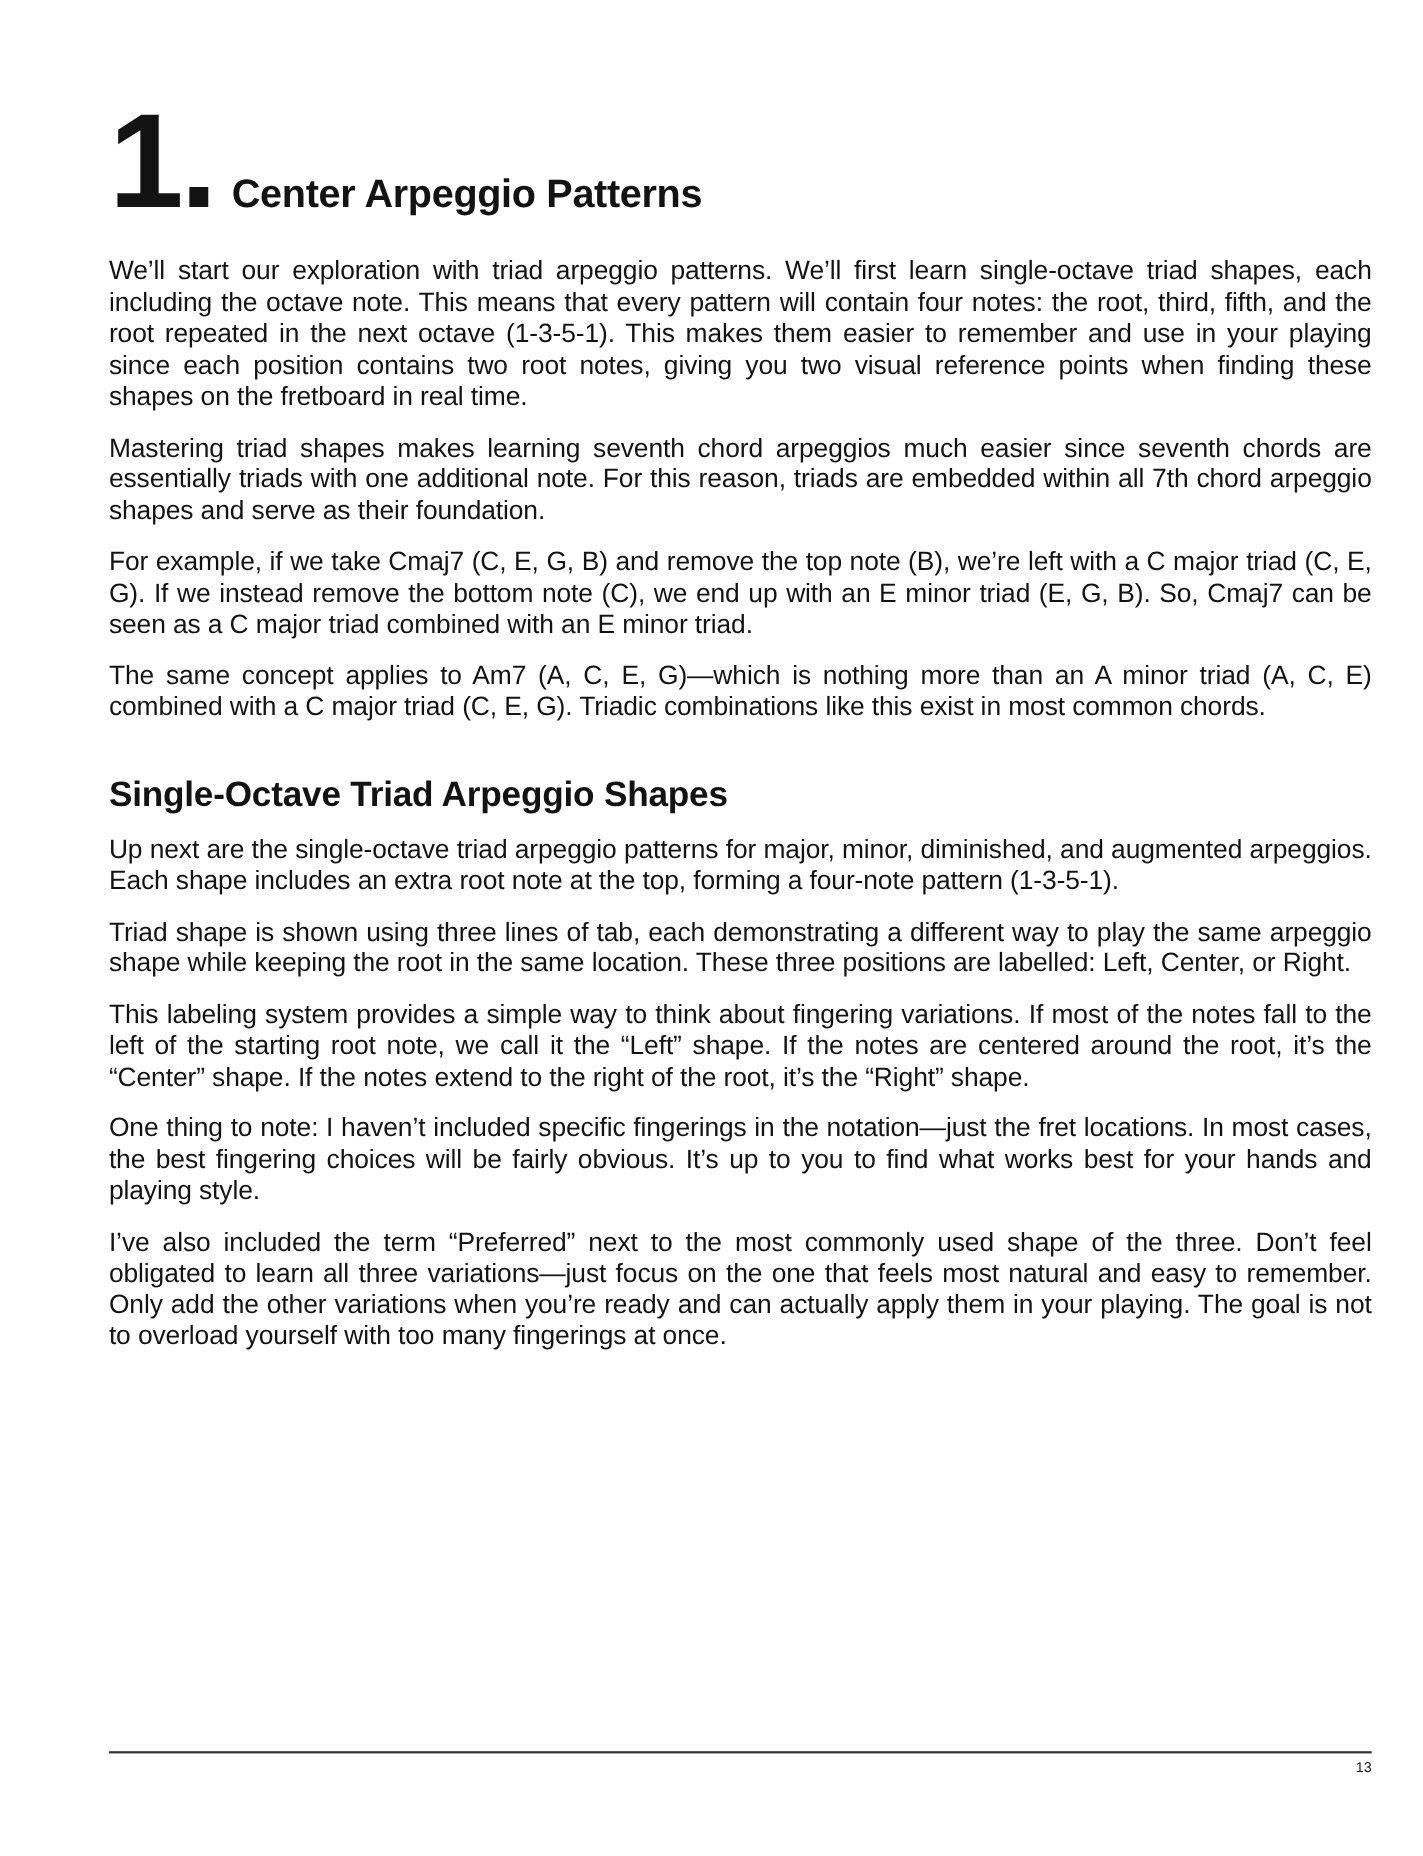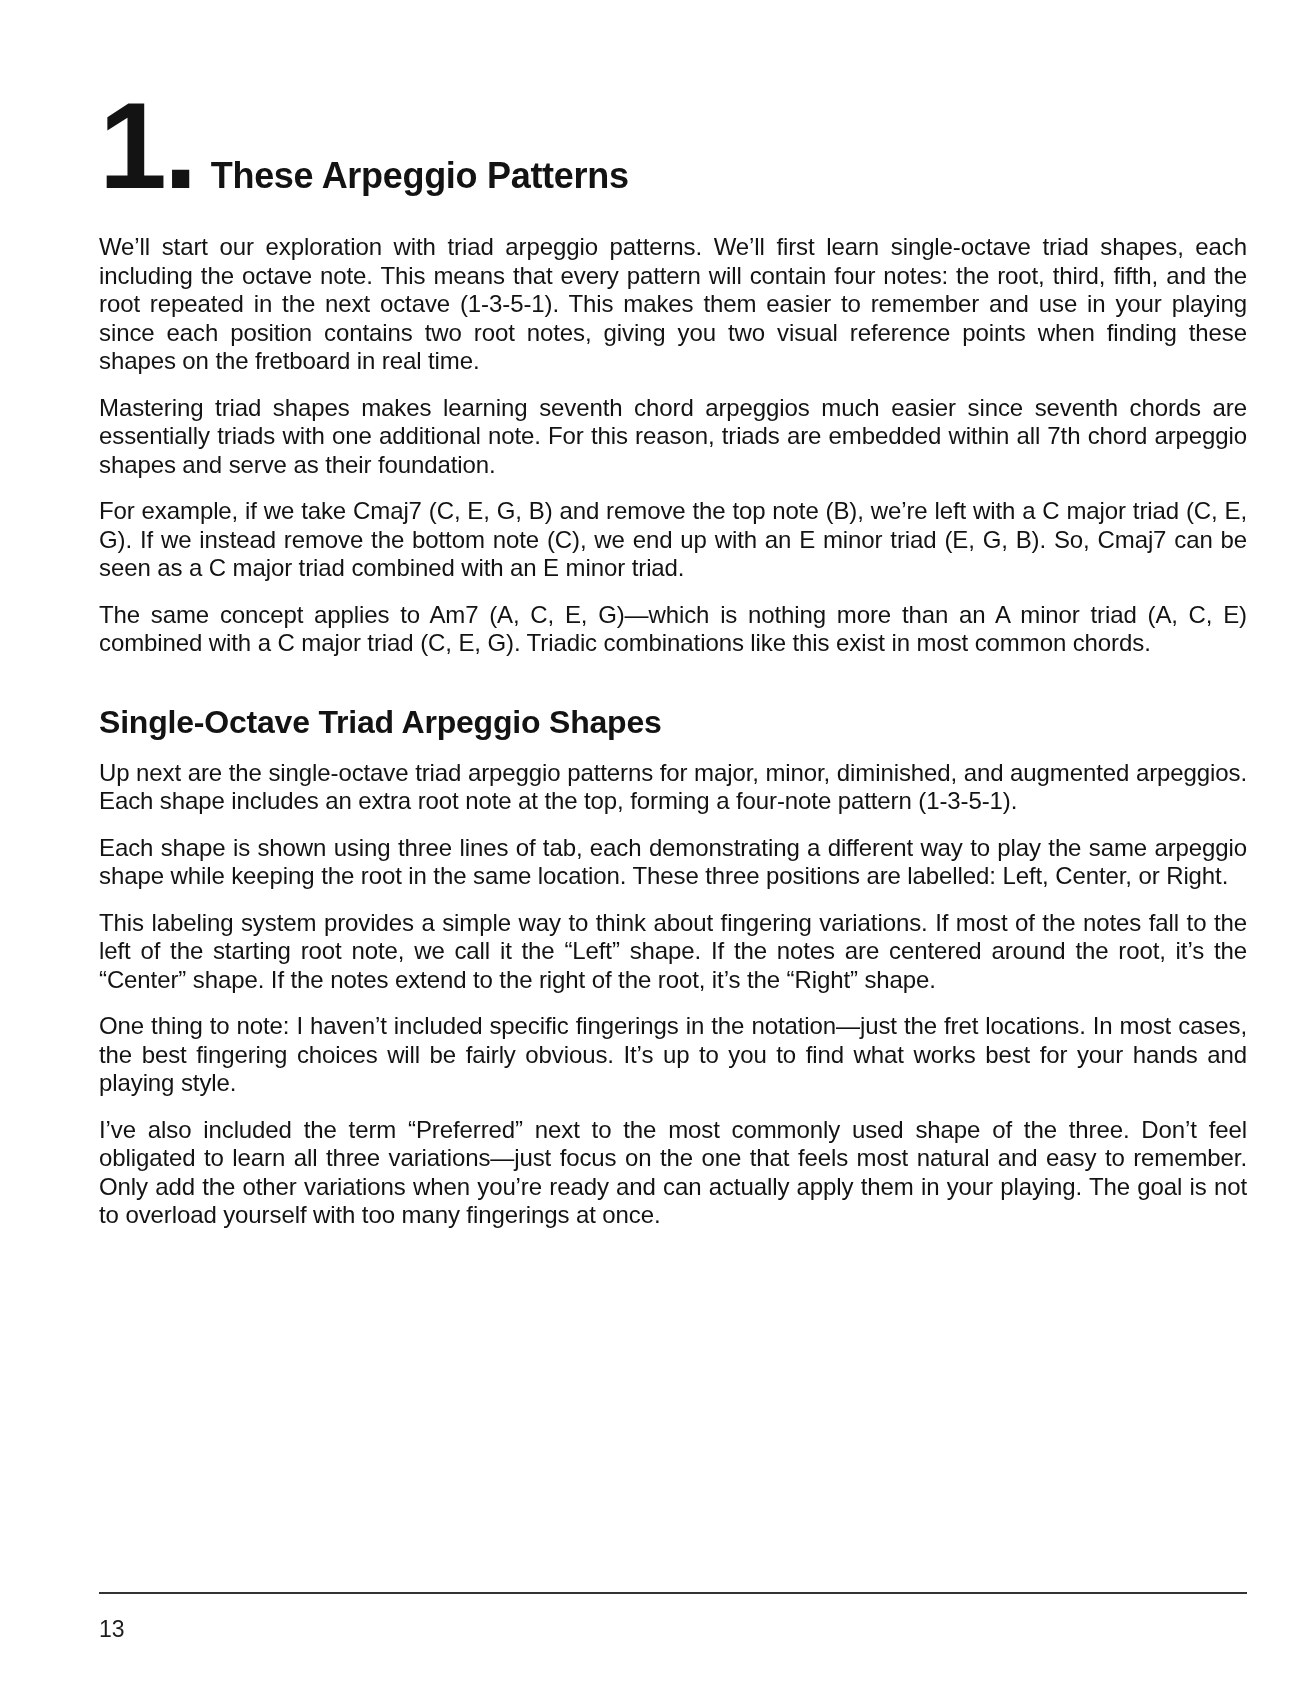--- a/index.html
+++ b/index.html
@@ -59,46 +59,46 @@
     position: absolute;
     left: 99px;
     right: 47px;
     top: 1592px;
   }
   .footer-rule {
     border-top: 2px solid #333333;
     height: 0;
   }
   .page-number {
-    text-align: left;
-    font-size: 23px;
+    text-align: right;
+    font-size: 13px;
     color: #1c1c1c;
-    margin-top: 22px;
+    margin-top: 5px;
   }
 </style>
 </head>
 <body>
 
 <div class="page">
   <div class="content">
 
     <header class="chapter-header">
       <span class="chapter-number">1.</span>
-      <h1 class="chapter-title">These Arpeggio Patterns</h1>
+      <h1 class="chapter-title">Center Arpeggio Patterns</h1>
     </header>
 
     <p>We’ll start our exploration with triad arpeggio patterns. We’ll first learn single-octave triad shapes, each including the octave note. This means that every pattern will contain four notes: the root, third, fifth, and the root repeated in the next octave (1-3-5-1). This makes them easier to remember and use in your playing since each position contains two root notes, giving you two visual reference points when finding these shapes on the fretboard in real time.</p>
     <p>Mastering triad shapes makes learning seventh chord arpeggios much easier since seventh chords are essentially triads with one additional note. For this reason, triads are embedded within all 7th chord arpeggio shapes and serve as their foundation.</p>
     <p>For example, if we take Cmaj7 (C, E, G, B) and remove the top note (B), we’re left with a C major triad (C, E, G). If we instead remove the bottom note (C), we end up with an E minor triad (E, G, B). So, Cmaj7 can be seen as a C major triad combined with an E minor triad.</p>
     <p>The same concept applies to Am7 (A, C, E, G)—which is nothing more than an A minor triad (A, C, E) combined with a C major triad (C, E, G). Triadic combinations like this exist in most common chords.</p>
 
     <h2 class="section-heading">Single-Octave Triad Arpeggio Shapes</h2>
 
     <p>Up next are the single-octave triad arpeggio patterns for major, minor, diminished, and augmented arpeggios. Each shape includes an extra root note at the top, forming a four-note pattern (1-3-5-1).</p>
-    <p>Each shape is shown using three lines of tab, each demonstrating a different way to play the same arpeggio shape while keeping the root in the same location. These three positions are labelled: Left, Center, or Right.</p>
+    <p>Triad shape is shown using three lines of tab, each demonstrating a different way to play the same arpeggio shape while keeping the root in the same location. These three positions are labelled: Left, Center, or Right.</p>
     <p>This labeling system provides a simple way to think about fingering variations. If most of the notes fall to the left of the starting root note, we call it the “Left” shape. If the notes are centered around the root, it’s the “Center” shape. If the notes extend to the right of the root, it’s the “Right” shape.</p>
     <p>One thing to note: I haven’t included specific fingerings in the notation—just the fret locations. In most cases, the best fingering choices will be fairly obvious. It’s up to you to find what works best for your hands and playing style.</p>
     <p>I’ve also included the term “Preferred” next to the most commonly used shape of the three. Don’t feel obligated to learn all three variations—just focus on the one that feels most natural and easy to remember. Only add the other variations when you’re ready and can actually apply them in your playing. The goal is not to overload yourself with too many fingerings at once.</p>
 
   </div>
 
   <footer class="page-footer">
     <div class="footer-rule"></div>
     <div class="page-number">13</div>
   </footer>

